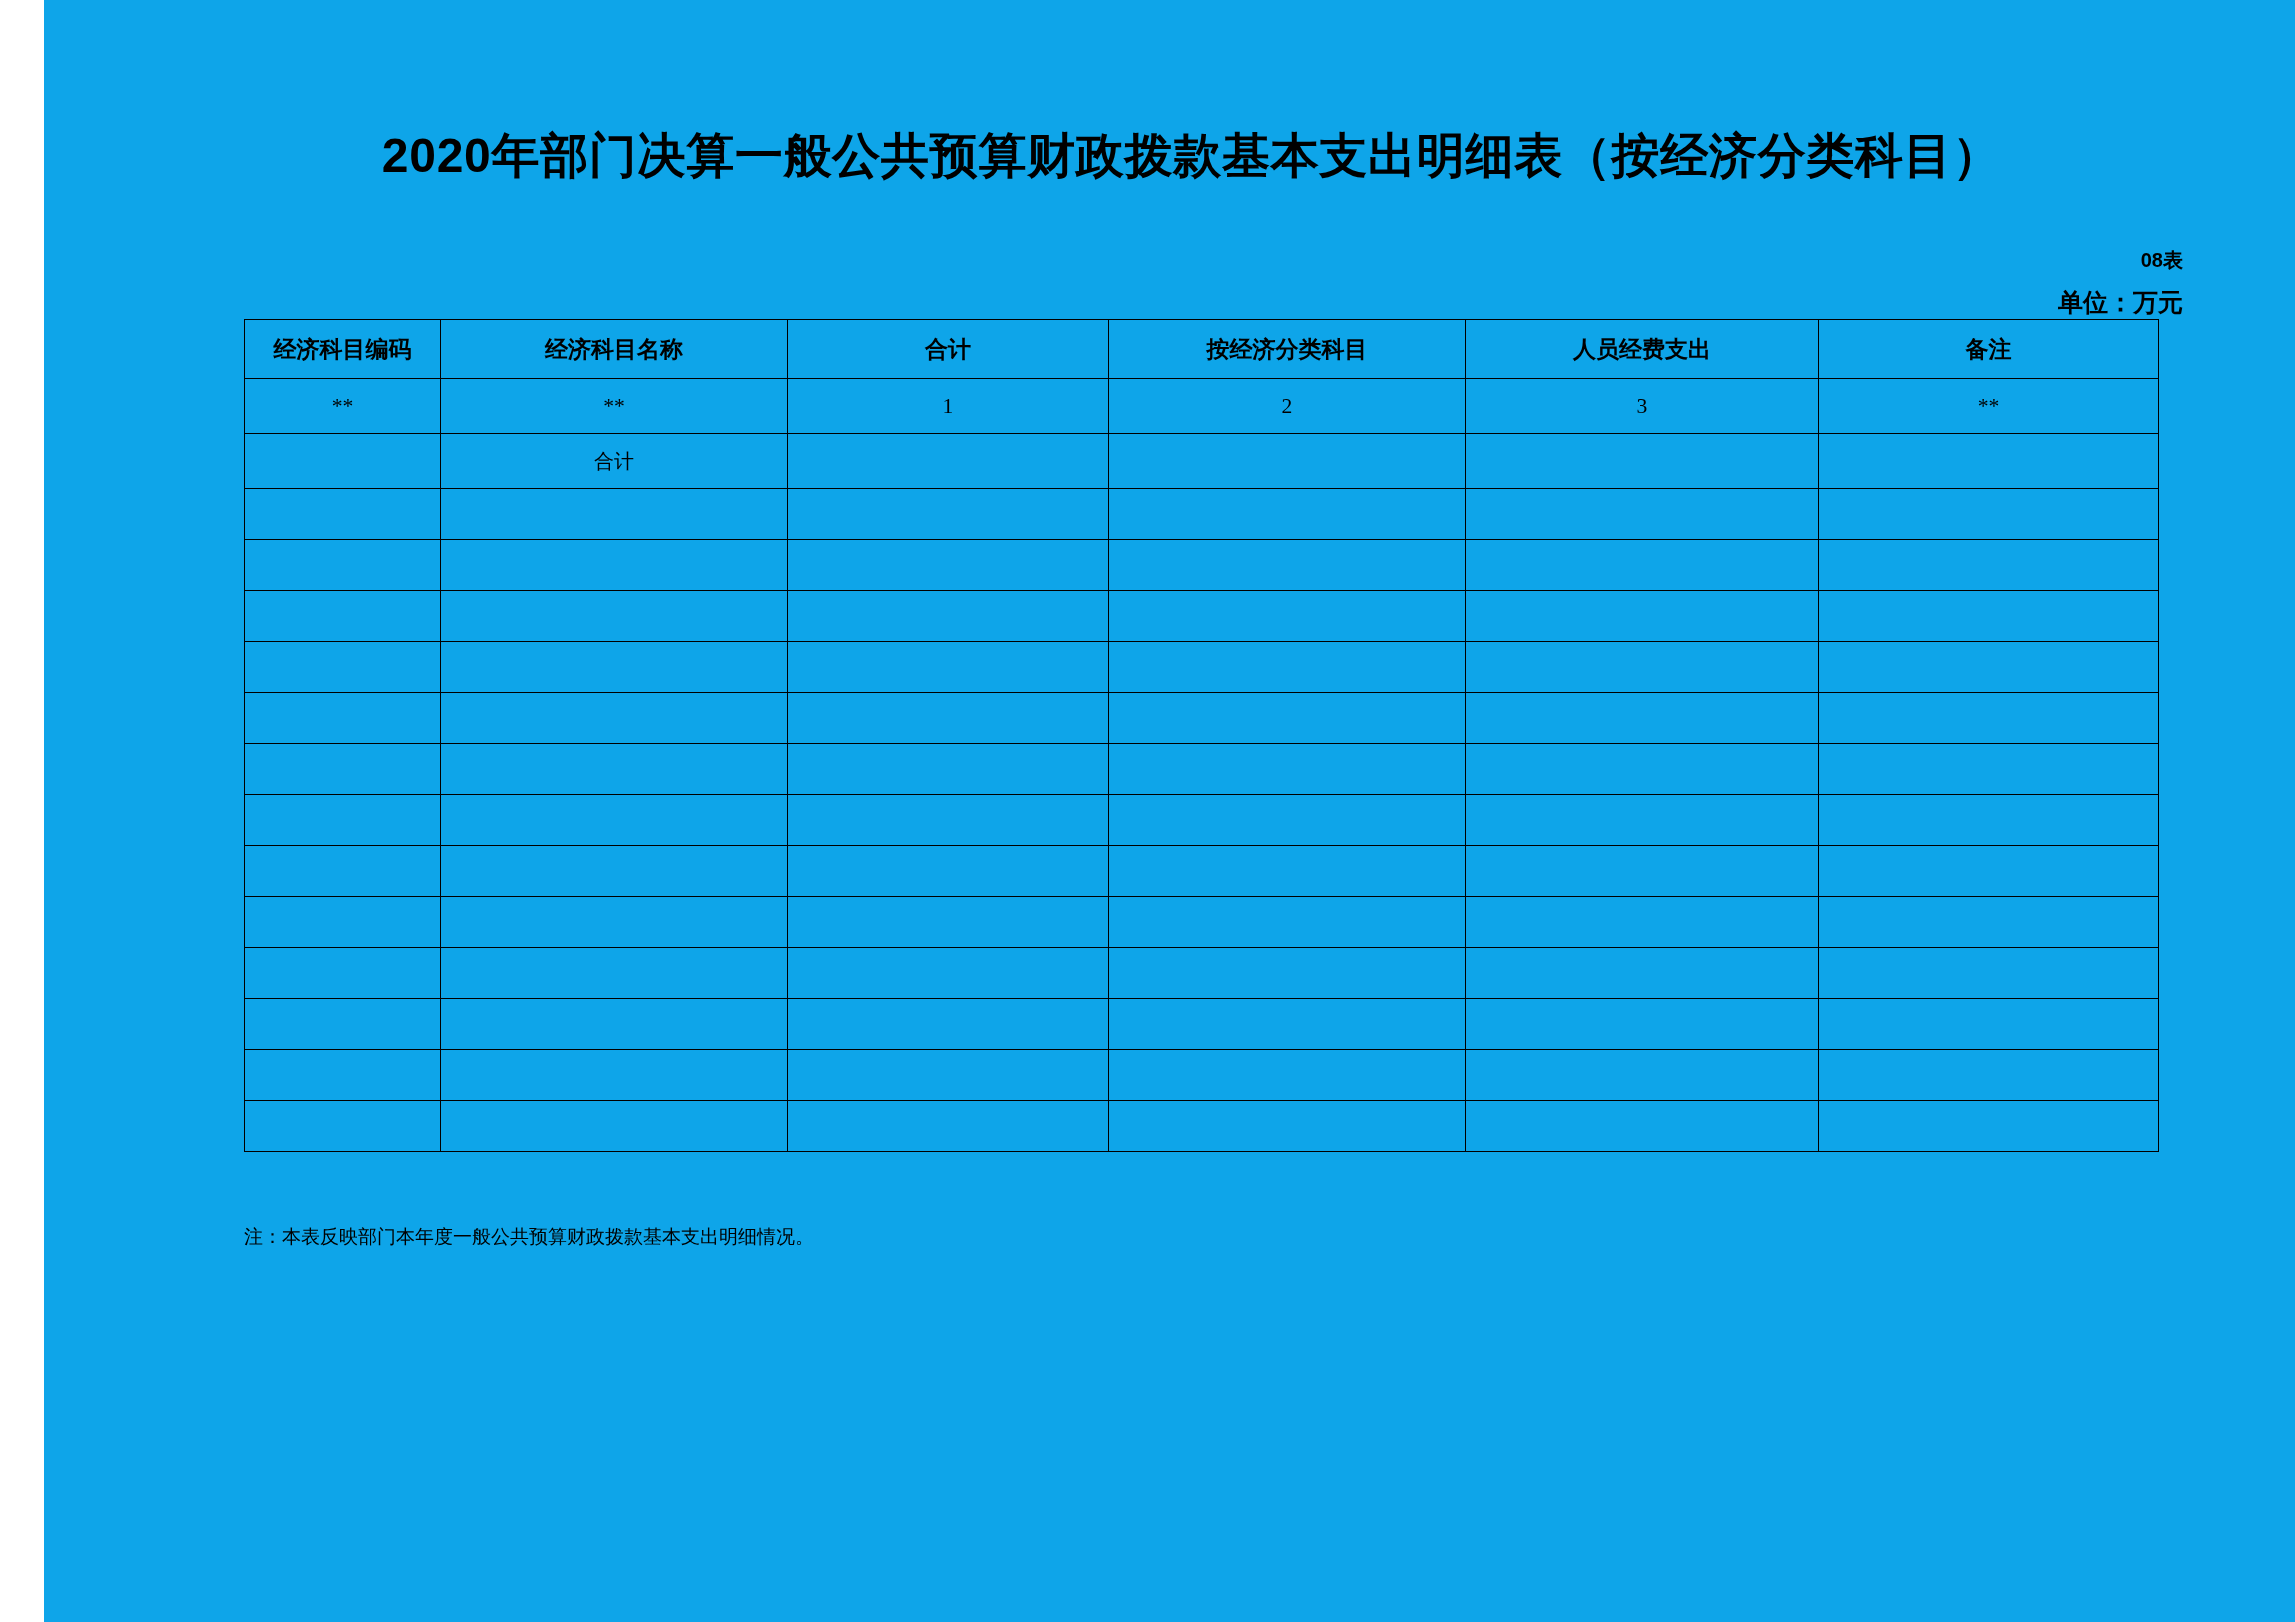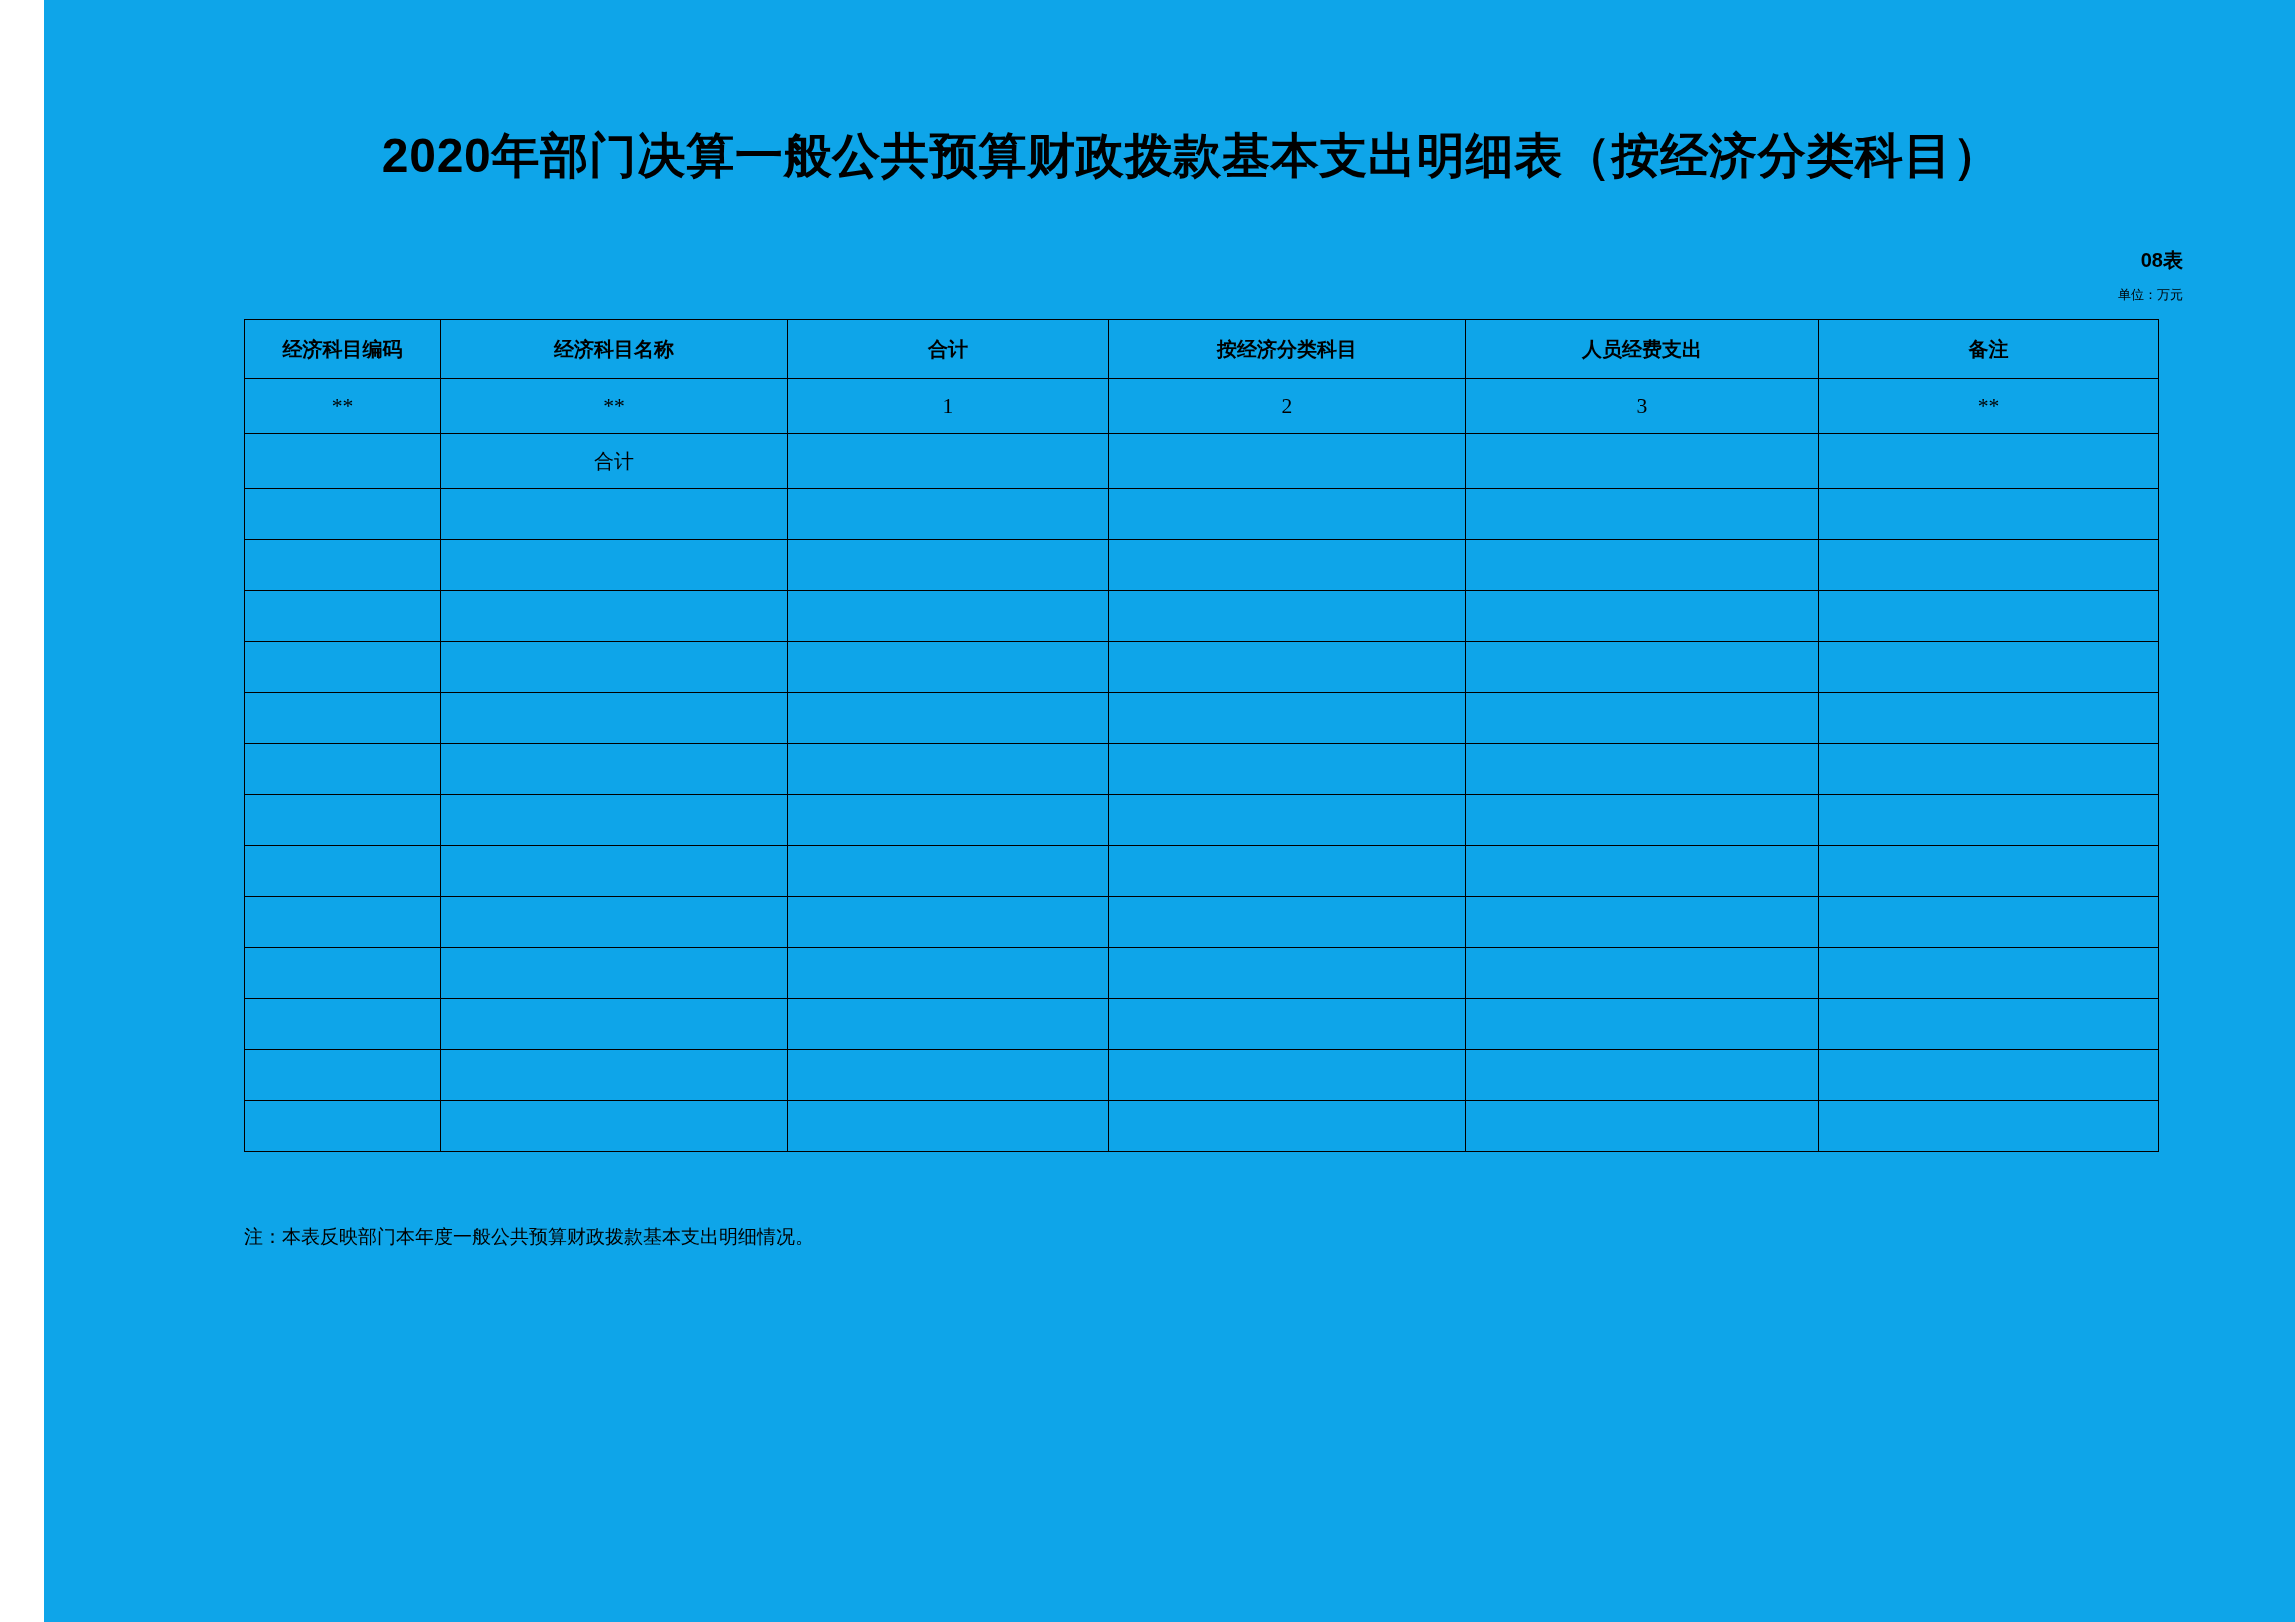--- a/index.html
+++ b/index.html
@@ -42,22 +42,22 @@
     top: 247px;
     font-family: "Liberation Sans", sans-serif;
     font-size: 20px;
     font-weight: bold;
   }
   .unit-label {
     position: absolute;
     right: 156px;
     top: 286px;
     font-family: "Liberation Sans", sans-serif;
-    font-size: 13px;
-    font-weight: normal;
+    font-size: 25px;
+    font-weight: bold;
   }
   table.main {
     position: absolute;
     left: 200px;
     top: 319px;
     width: 1914px;
     border-collapse: collapse;
     table-layout: fixed;
   }
   table.main td {
@@ -65,21 +65,21 @@
     height: 51px;
     padding: 0;
     text-align: center;
     vertical-align: middle;
     font-family: "Liberation Sans", sans-serif;
     font-size: 19.6px;
   }
   table.main tr.header-row td {
     font-weight: bold;
     height: 58px;
-    font-size: 20px;
+    font-size: 23px;
   }
   table.main tr.numbering-row td {
     font-weight: normal;
     font-family: "Liberation Serif", serif;
     font-size: 21.6px;
     height: 54px;
   }
   table.main tr.total-row td {
     font-family: "Liberation Sans", sans-serif;
     font-size: 20px;

